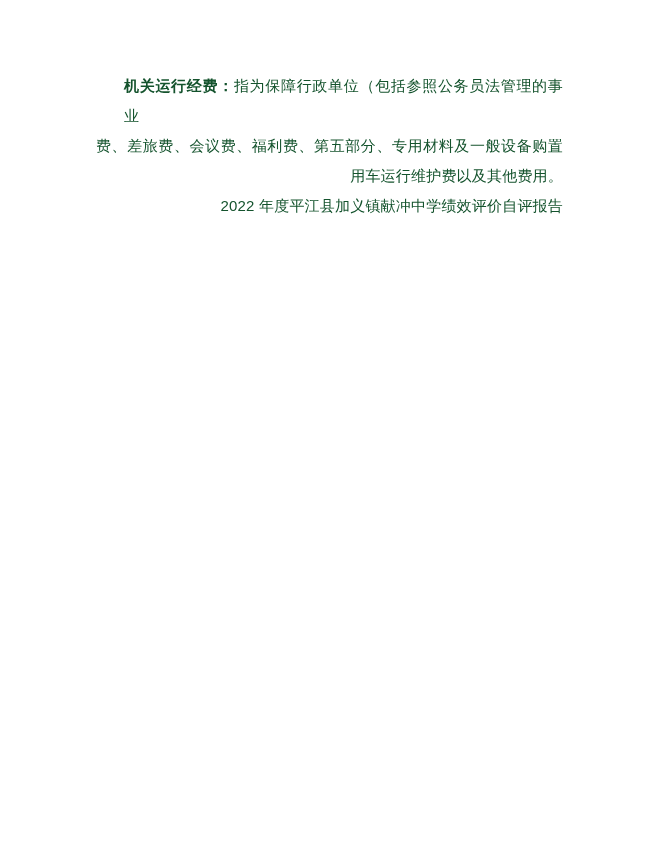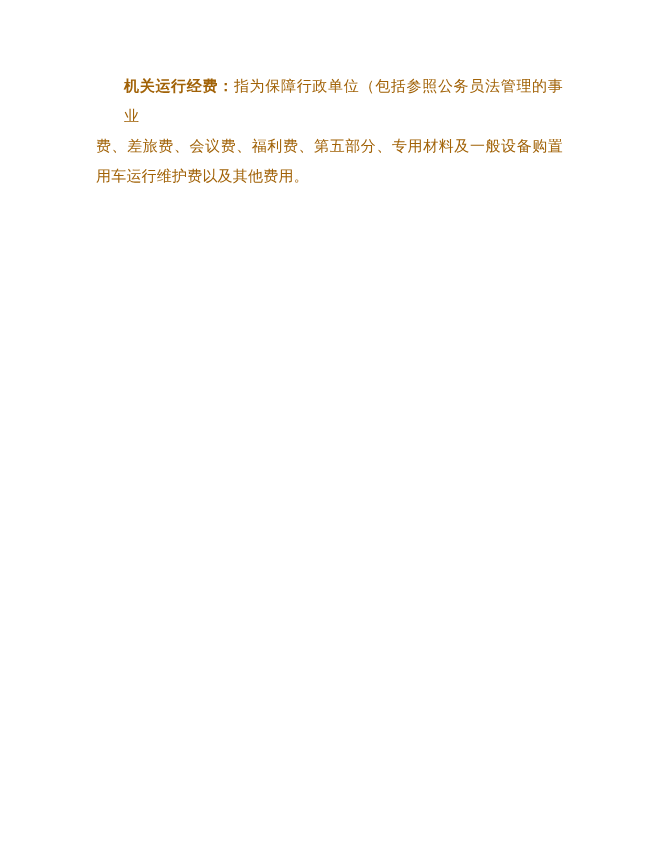--- a/index.html
+++ b/index.html
@@ -7,36 +7,37 @@
     padding: 0;
     background: #ffffff;
   }
   .page {
     position: relative;
     width: 654px;
     height: 847px;
     background: #ffffff;
     overflow: hidden;
     font-family: Liberation Sans, sans-serif;
-    color: #a16207;
+    color: #14532d;
     border-radius: 18px;
   }
   .text-block {
     position: absolute;
     left: 96px;
     top: 71px;
     width: 467px;
   }
   .pline {
     margin: 0;
     padding: 0;
     font-size: 15px;
     line-height: 30px;
     letter-spacing: 0.2px;
     white-space: normal;
+    text-align: right;
   }
   .pline.justified {
     text-align: justify;
     text-align-last: justify;
   }
   .pline.first-indent {
     padding-left: 28px;
   }
   .bold {
     font-weight: bold;
@@ -50,15 +51,16 @@
 
     <p class="pline justified first-indent"><span class="bold">机关运行经费：</span><span>指为保障行政单位（包括参照公务员法管理的事业</span></p>
 
 
     <p class="pline justified">费、差旅费、会议费、福利费、第五部分、专用材料及一般设备购置</p>
 
 
     <p class="pline">用车运行维护费以及其他费用。</p>
 
 
+    <p class="pline first-indent">2022 年度平江县加义镇献冲中学绩效评价自评报告</p>
 
   </div>
 </div>
 
 </body></html>

